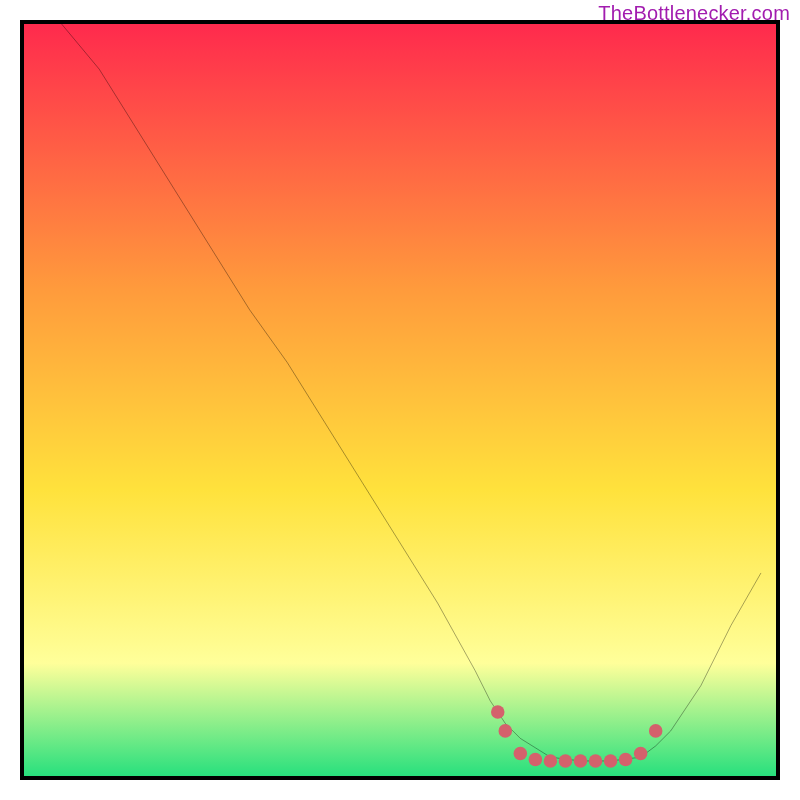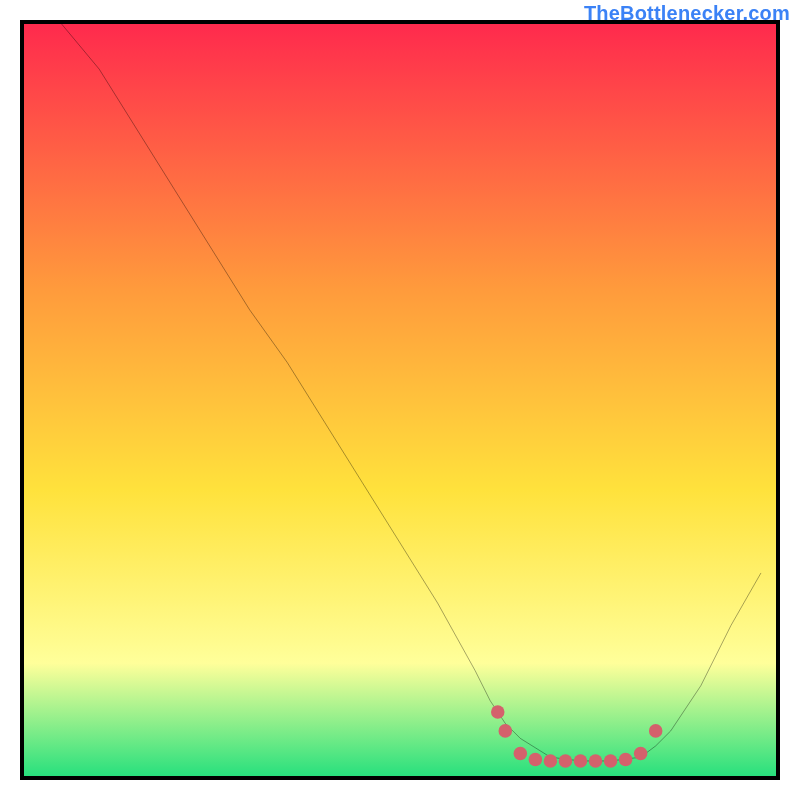--- a/index.html
+++ b/index.html
@@ -13,23 +13,23 @@
   }
   .stage {
     position: relative;
     width: 800px;
     height: 800px;
   }
   .watermark {
     position: absolute;
     top: 2px;
     right: 10px;
-    color: #3b82f6;
+    color: #a21caf;
     font-size: 20px;
-    font-weight: 700;
+    font-weight: 400;
     letter-spacing: 0.2px;
     z-index: 5;
   }
   .plot-box {
     position: absolute;
     left: 20px;
     top: 20px;
     width: 760px;
     height: 760px;
     box-sizing: border-box;

